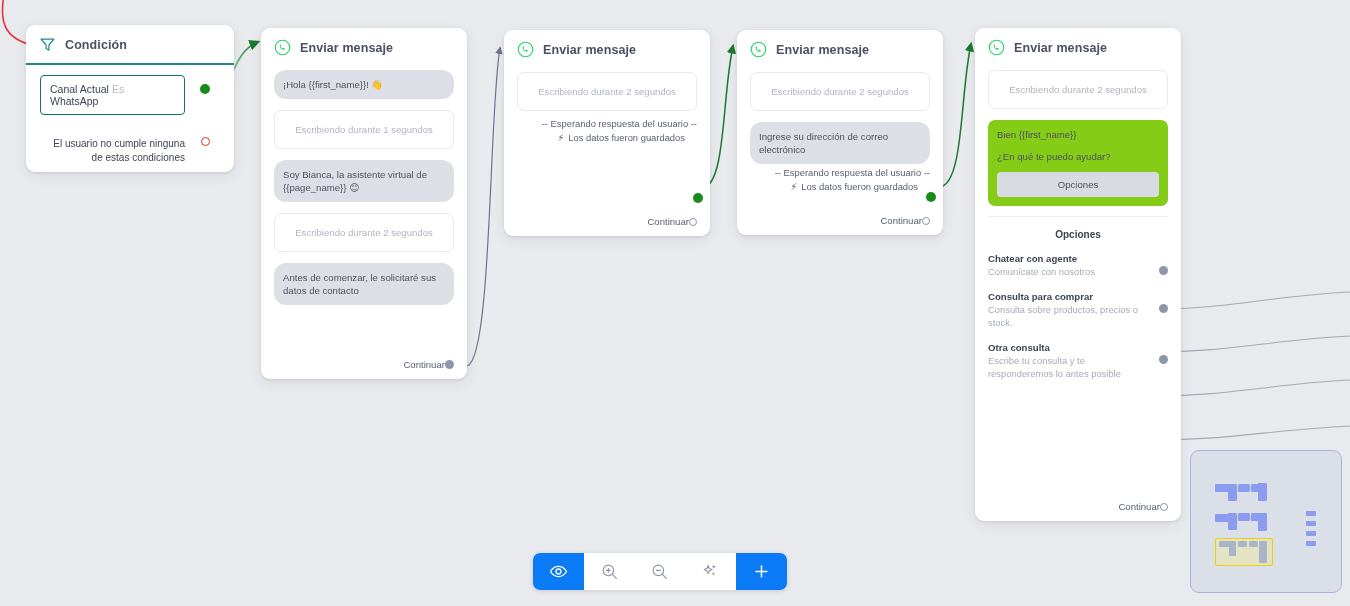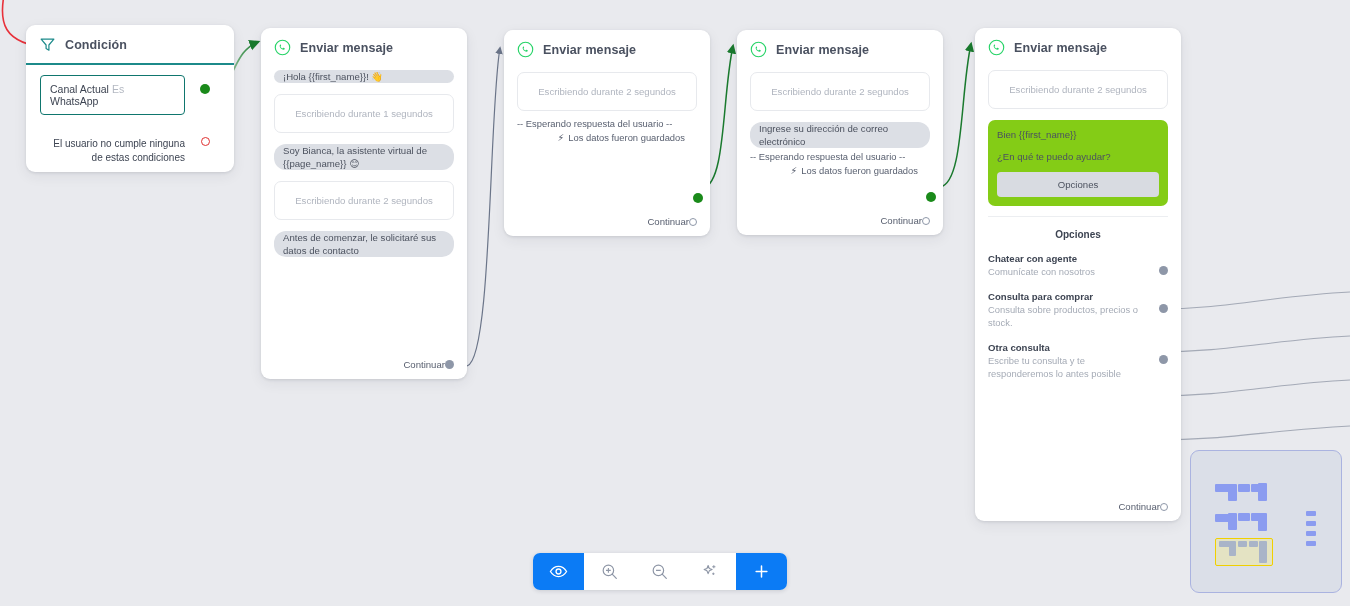--- a/index.html
+++ b/index.html
@@ -56,31 +56,31 @@
   .ring-red{
     width:9px;height:9px;border-radius:50%;
     border:1.6px solid #e03131;box-sizing:border-box;position:absolute;
   }
 
   
   .msg-body{padding:4px 13px 0 13px;}
   .bubble{
     background:#dcdfe5;border-radius:12px;
     font-size:9.6px;color:#4c525f;line-height:13px;
-    padding:0 9px;margin-bottom:11px;
+    padding:8px 9px;margin-bottom:11px;
   }
   .typing{
     border:1px solid #e7e9ed;border-radius:7px;background:#fff;
     font-size:9.6px;color:#b0b5bf;text-align:center;
     padding:13px 6px;margin-bottom:11px;
   }
   .wait-line{
     font-size:9.4px;color:#5a6troubleshoot;
   }
-  .wait-line{font-size:9.4px;color:#596070;text-align:left;margin:-4px 0 3px 0;}
+  .wait-line{font-size:9.4px;color:#596070;text-align:right;margin:-4px 0 3px 0;}
   .saved-line{
     font-size:9.4px;color:#596070;text-align:right;
     margin:0 12px 0 0;display:flex;justify-content:flex-end;align-items:center;gap:4px;
   }
   .bolt{font-size:9.5px;color:#5a6070;}
   .continuar{
     position:absolute;right:13px;bottom:9px;
     font-size:9.6px;color:#596070;display:flex;align-items:center;
   }
   .dot-slate{width:9px;height:9px;border-radius:50%;background:#8e97a8;display:inline-block;}

